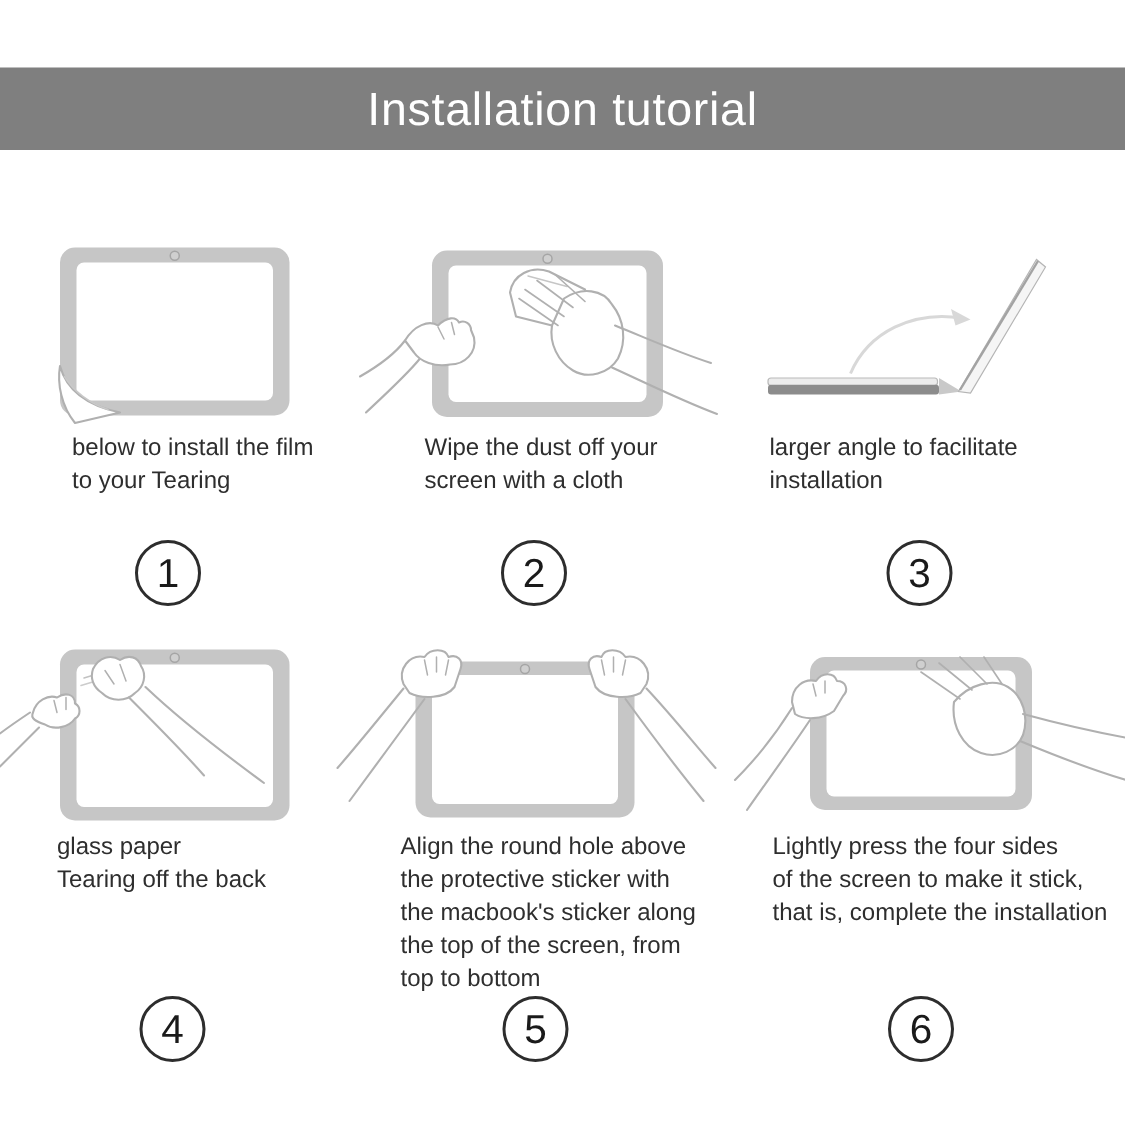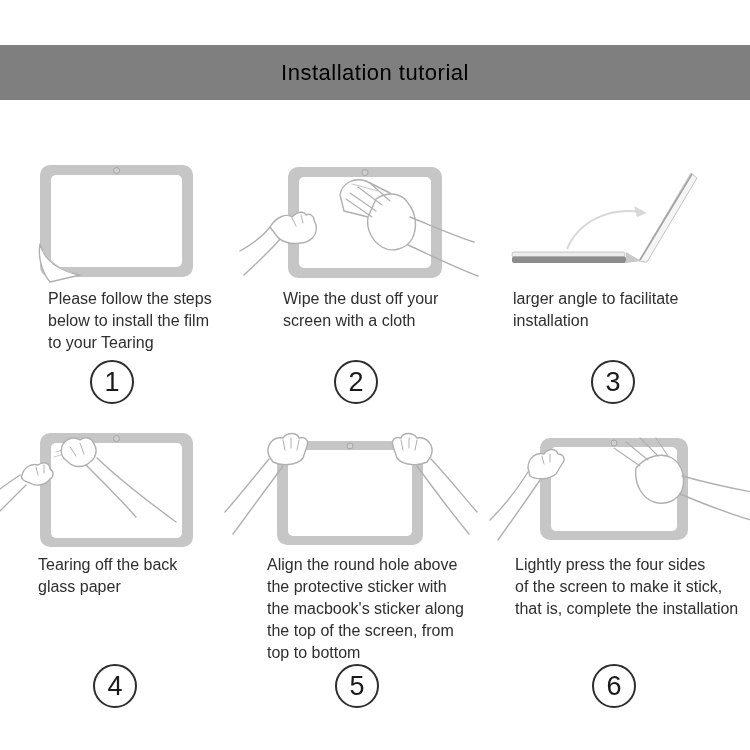--- a/index.html
+++ b/index.html
@@ -1,20 +1,20 @@
 <!DOCTYPE html>
 <html><head>
 <meta charset="utf-8">
 <style>
   html,body{margin:0;padding:0;background:#ffffff;}
   .page{position:relative;width:750px;height:750px;background:#ffffff;overflow:hidden;
         font-family:"Liberation Sans",sans-serif;}
   .header{position:absolute;left:0;top:45px;width:750px;height:55px;background:#7f7f7f;
           display:flex;align-items:center;justify-content:center;}
-  .header-title{color:#000000;font-size:22px;font-weight:400;letter-spacing:0.5px;}
+  .header-title{color:#ffffff;font-size:31px;font-weight:400;letter-spacing:0.5px;}
   .step{position:absolute;width:250px;}
   .s1{left:0;top:160px;height:268px}
   .s2{left:250px;top:160px;height:268px}
   .s3{left:500px;top:160px;height:268px}
   .s4{left:0;top:428px;height:322px}
   .s5{left:250px;top:428px;height:322px}
   .s6{left:500px;top:428px;height:322px}
   .fig{position:absolute;}
   .fig svg{display:block;overflow:visible;}
   .caption{position:absolute;font-size:16px;line-height:22px;color:#2e2e2e;white-space:nowrap;}
@@ -53,21 +53,20 @@
           <rect x="21" y="15" width="131" height="92" rx="5" fill="#ffffff"></rect>
           <circle cx="86.5" cy="10.5" r="3" fill="#cfcfcf" stroke="#a5a5a5" stroke-width="1"></circle>
         </g>
         <g>
           <path class="blob" d="M10,84 C14,99 26,110 50,115 L20,122 C11,111 8,96 10,84 Z"></path>
           <path class="lineart" d="M13,91 C19,101 30,109 42,113" style="stroke:#c9c9c9;stroke-width:1"></path>
         </g>
       </svg>
     </div>
     <div class="caption cap1">
-      <div>Please follow the steps</div>
       <div>below to install the film</div>
       <div>to your Tearing</div>
     </div>
     <div class="badge b1">
       <span>1</span>
     </div>
   </div>
 
   <div class="step s2">
     <div class="fig" style="left:-10px;top:-5px">
@@ -152,22 +151,22 @@
         </g>
         <g>
           <path class="lineart" d="M0,64 C8,58 14,54 20,50"></path>
           <path class="lineart" d="M0,86 C10,76 18,68 26,60"></path>
           <path class="blob" d="M22,50 C24,42 32,38 38,40 C44,36 50,38 50,44 C54,46 54,52 50,54 C46,60 36,62 30,58 C24,56 20,54 22,50 Z"></path>
           <path class="lineart" d="M36,42 L38,50 M44,40 L44,48" style="stroke-width:1"></path>
         </g>
       </svg>
     </div>
     <div class="caption cap4">
+      <div>glass paper</div>
       <div>Tearing off the back</div>
-      <div>glass paper</div>
     </div>
     <div class="badge b4">
       <span>4</span>
     </div>
   </div>
 
   <div class="step s5">
     <div class="fig" style="left:-25px;top:0">
       <svg width="270" height="125" viewBox="0 0 270 125">
         <g>

